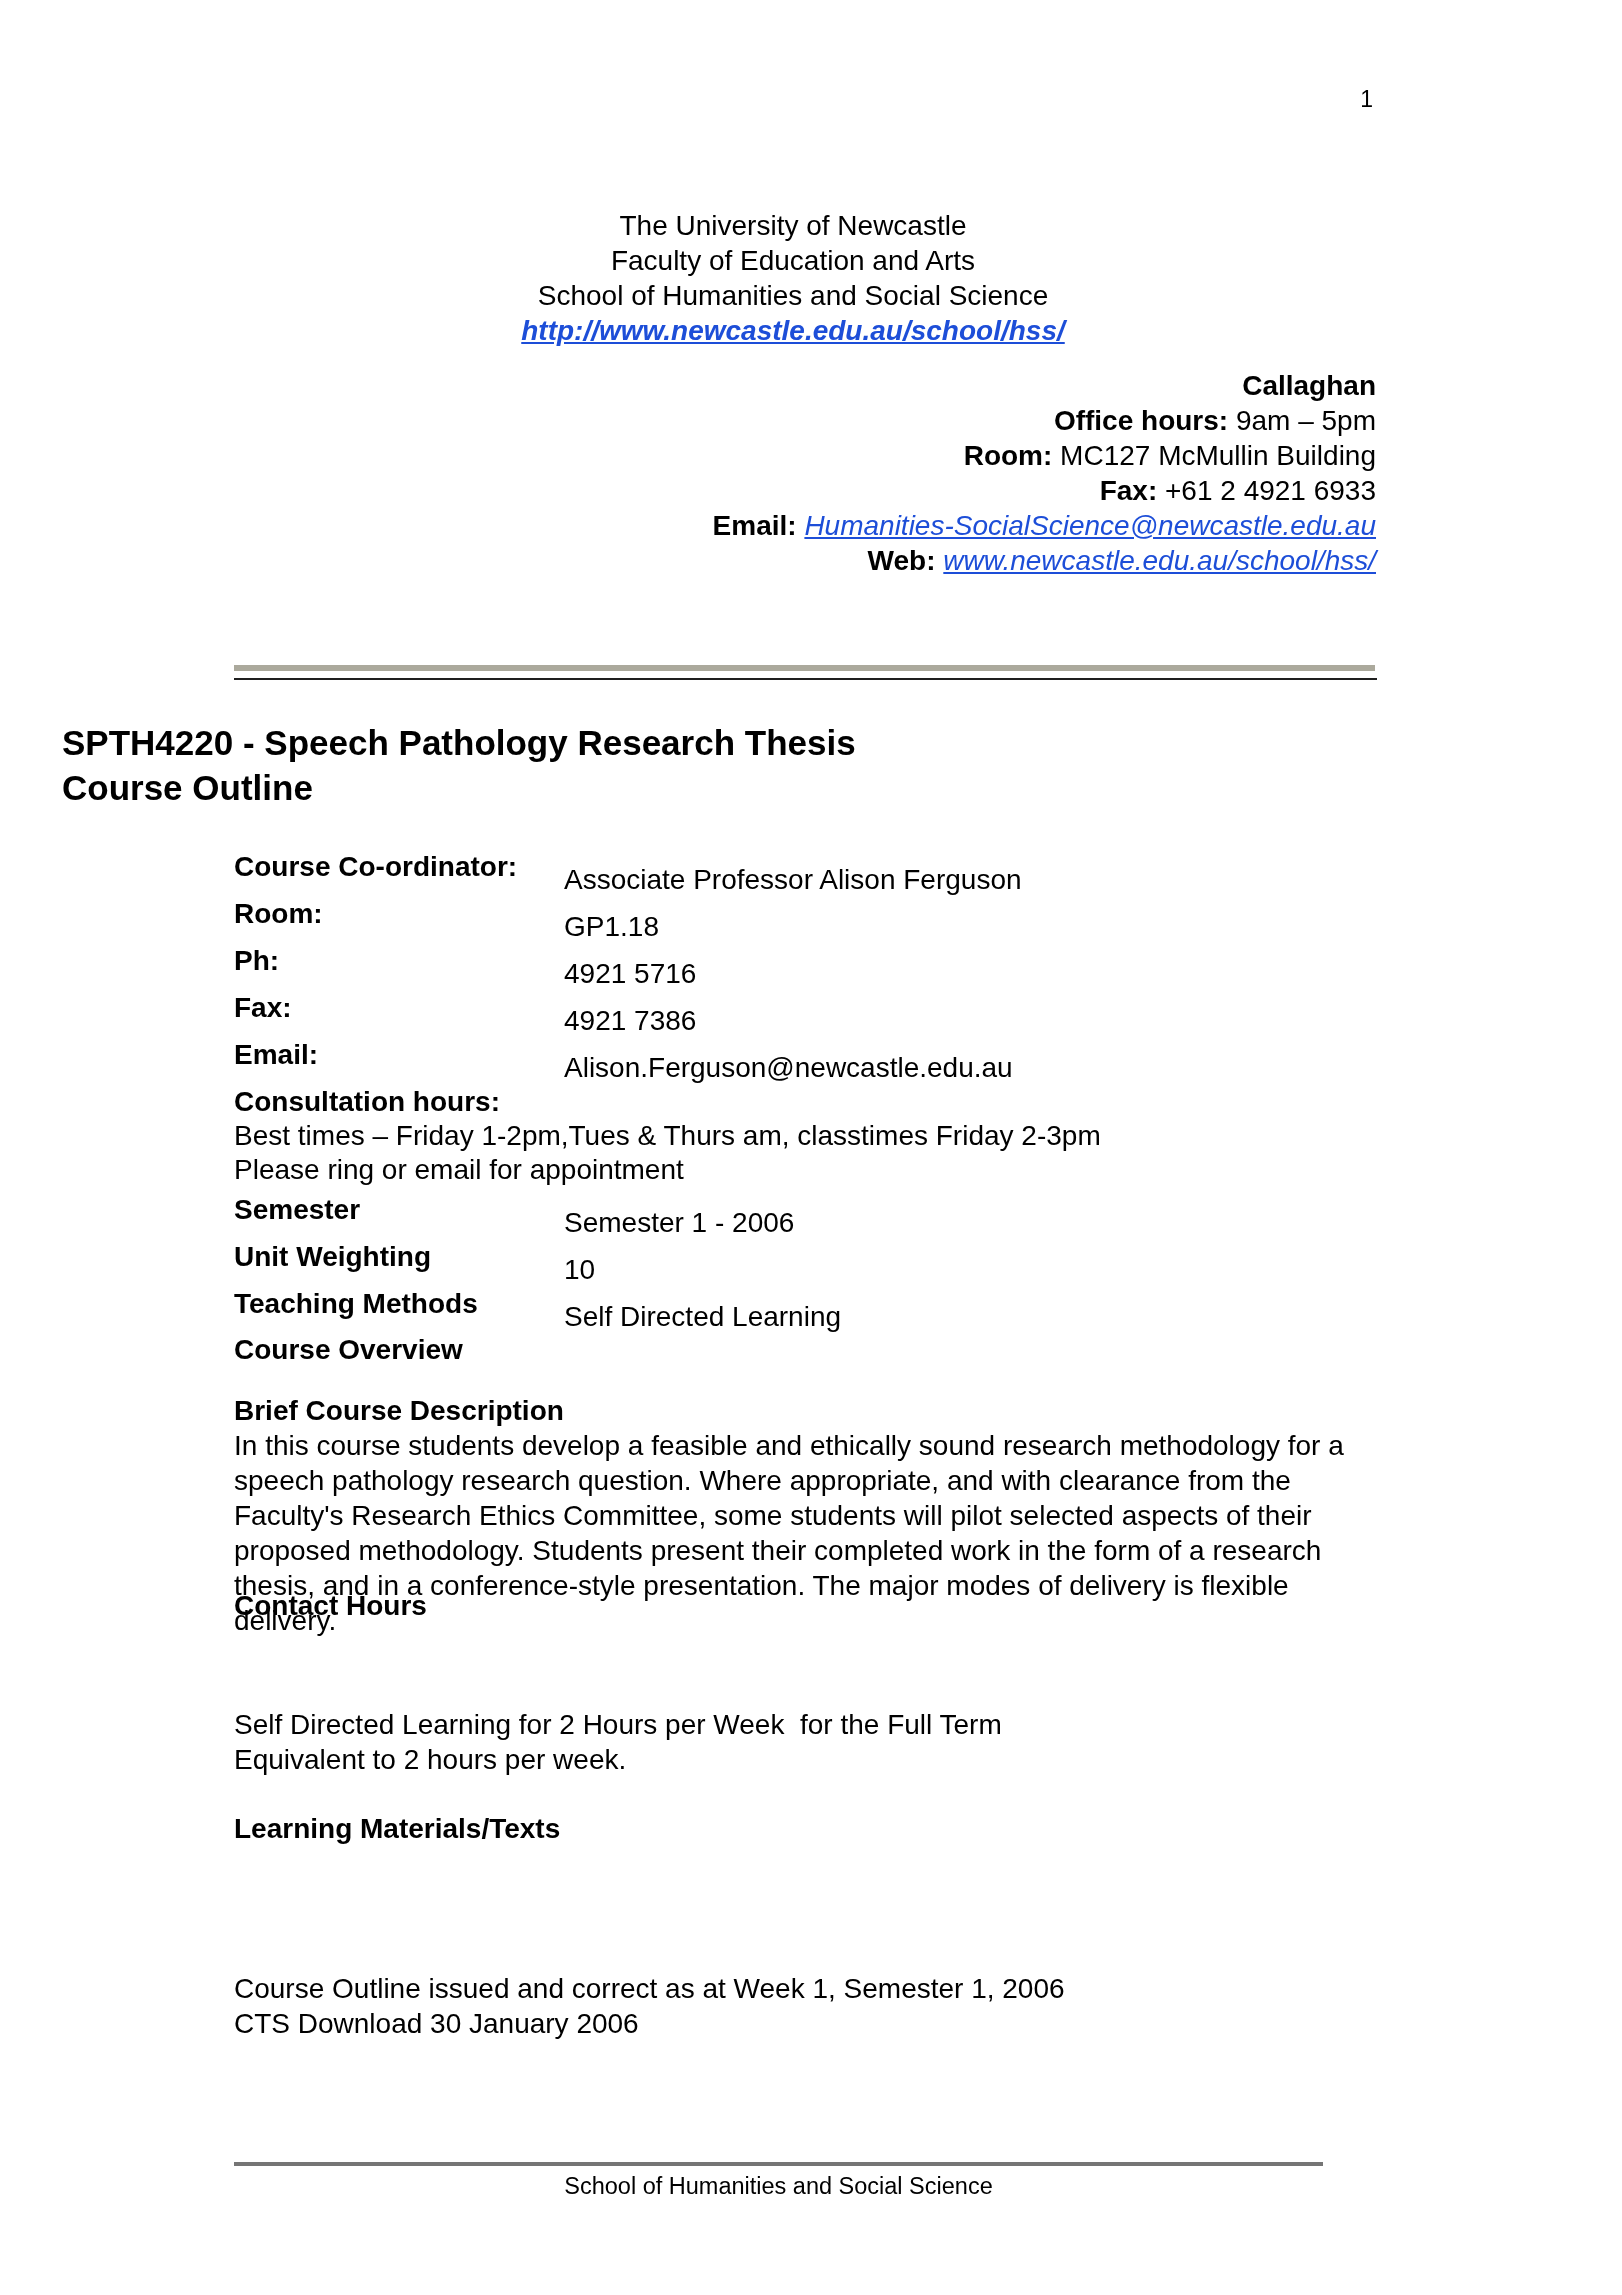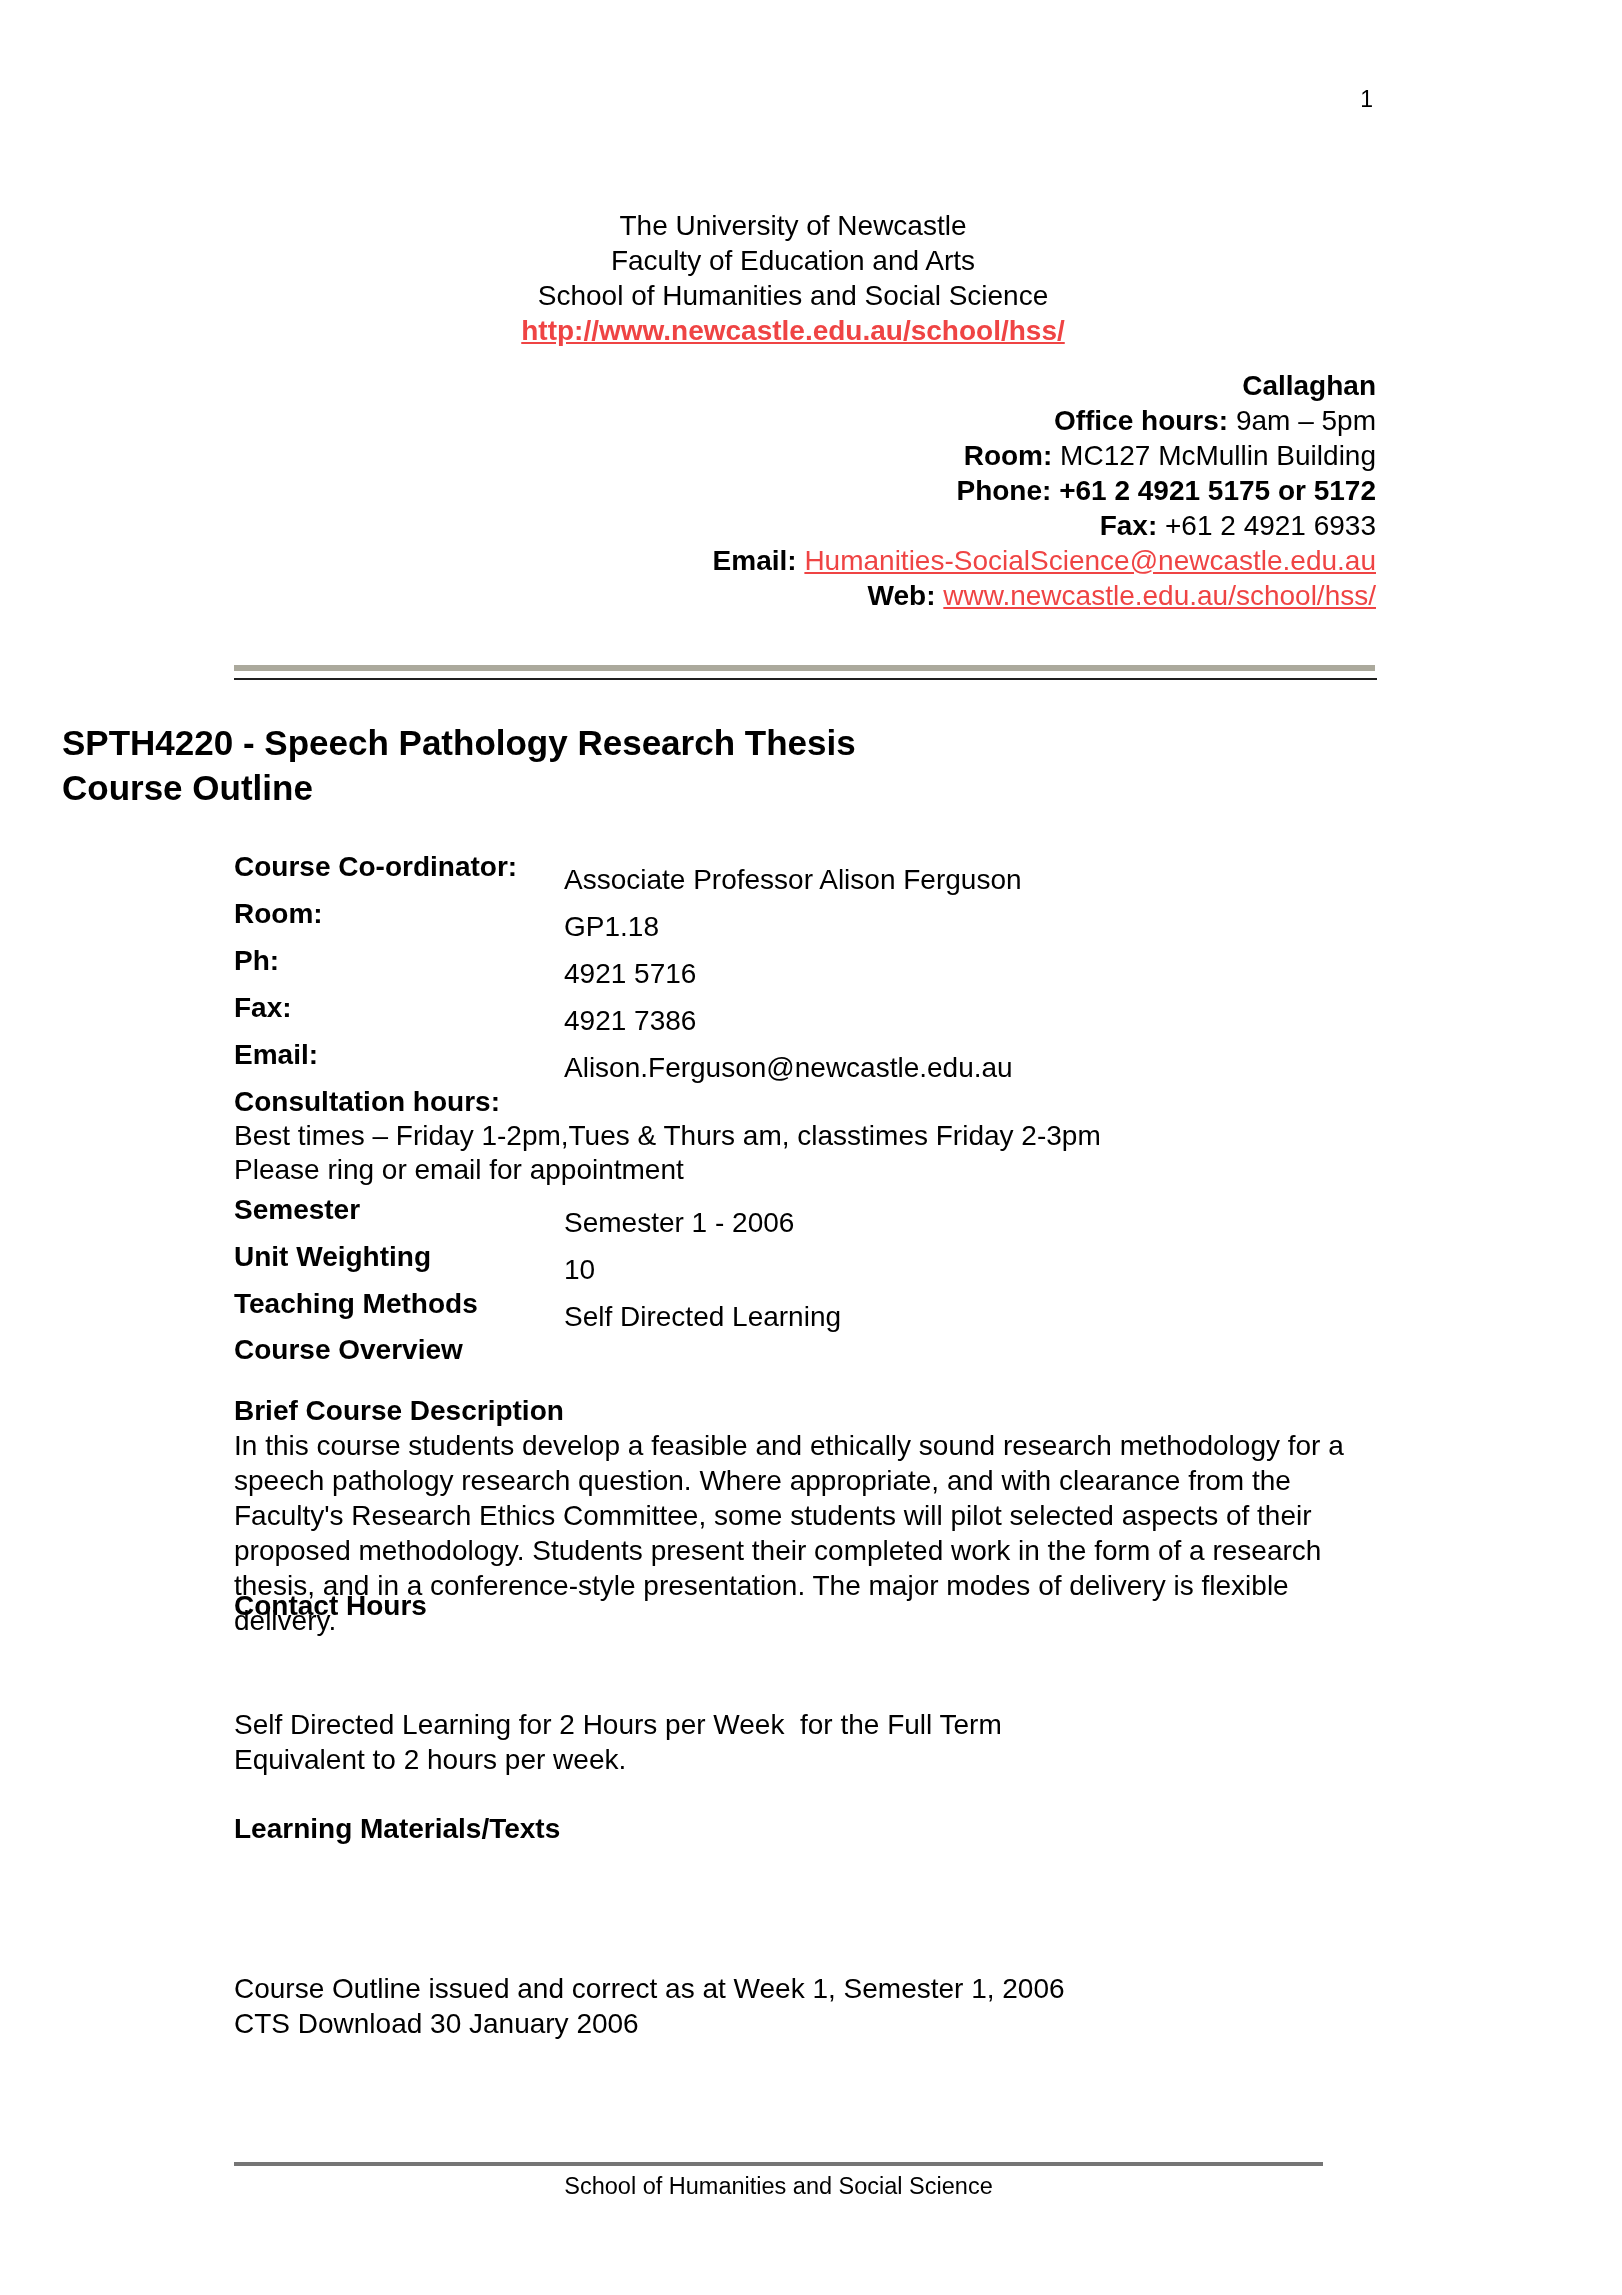--- a/index.html
+++ b/index.html
@@ -27,23 +27,24 @@
 
   .uni-header {
     position: absolute;
     top: 208px;
     left: 0;
     width: 1586px;
     text-align: center;
   }
 
   a.link, .link {
-    color: #ef4444;
+    color: #1d4ed8;
     text-decoration: underline;
     cursor: pointer;
+    font-style: italic;
   }
   .uni-header .link { font-weight: bold; }
 
   .campus-contact {
     position: absolute;
     top: 368px;
     left: 234px;
     width: 1142px;
     text-align: right;
   }
@@ -137,21 +138,20 @@
     <div>The University of Newcastle</div>
     <div>Faculty of Education and Arts</div>
     <div>School of Humanities and Social Science</div>
     <div><a class="link">http://www.newcastle.edu.au/school/hss/</a></div>
   </div>
 
   <div class="campus-contact">
     <div class="b">Callaghan</div>
     <div><span class="b">Office hours:</span> <span>9am – 5pm</span></div>
     <div><span class="b">Room:</span> <span>MC127 McMullin Building</span></div>
-    <div><span class="b">Phone:</span> <span class="b">+61 2 4921 5175 or 5172</span></div>
     <div><span class="b">Fax:</span> <span>+61 2 4921 6933</span></div>
     <div><span class="b">Email:</span> <a class="link">Humanities-SocialScience@newcastle.edu.au</a></div>
     <div><span class="b">Web:</span> <a class="link">www.newcastle.edu.au/school/hss/</a></div>
   </div>
 
   <div class="rule-thick"></div>
   <div class="rule-thin"></div>
 
   <h1 class="course-title">
     <div>SPTH4220 - Speech Pathology Research Thesis</div>

